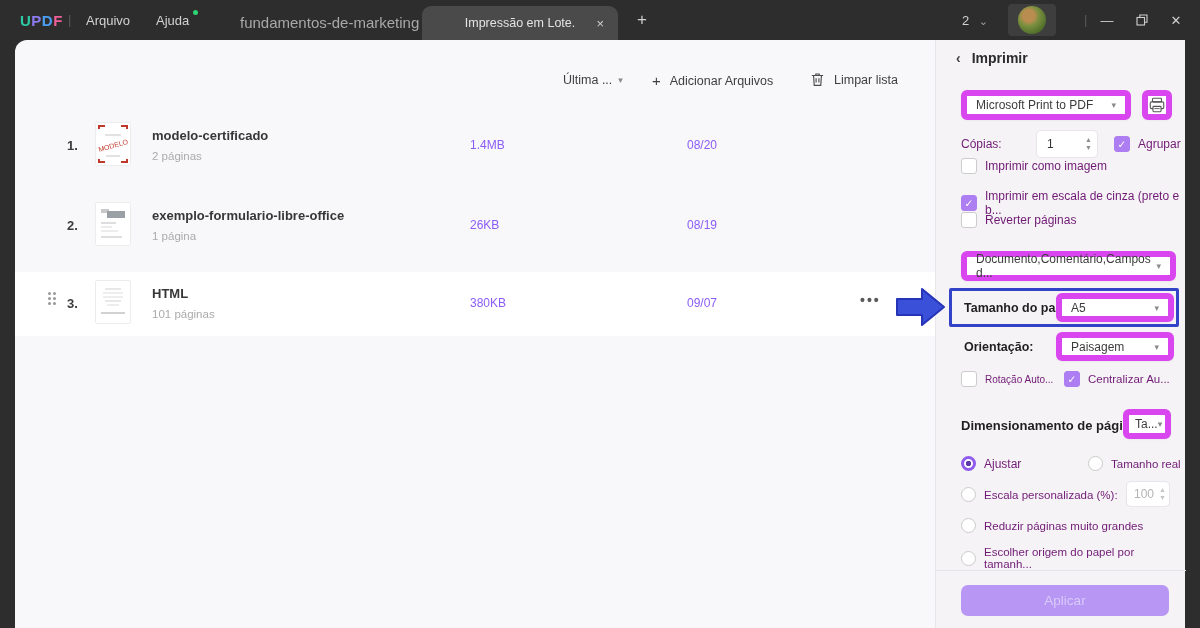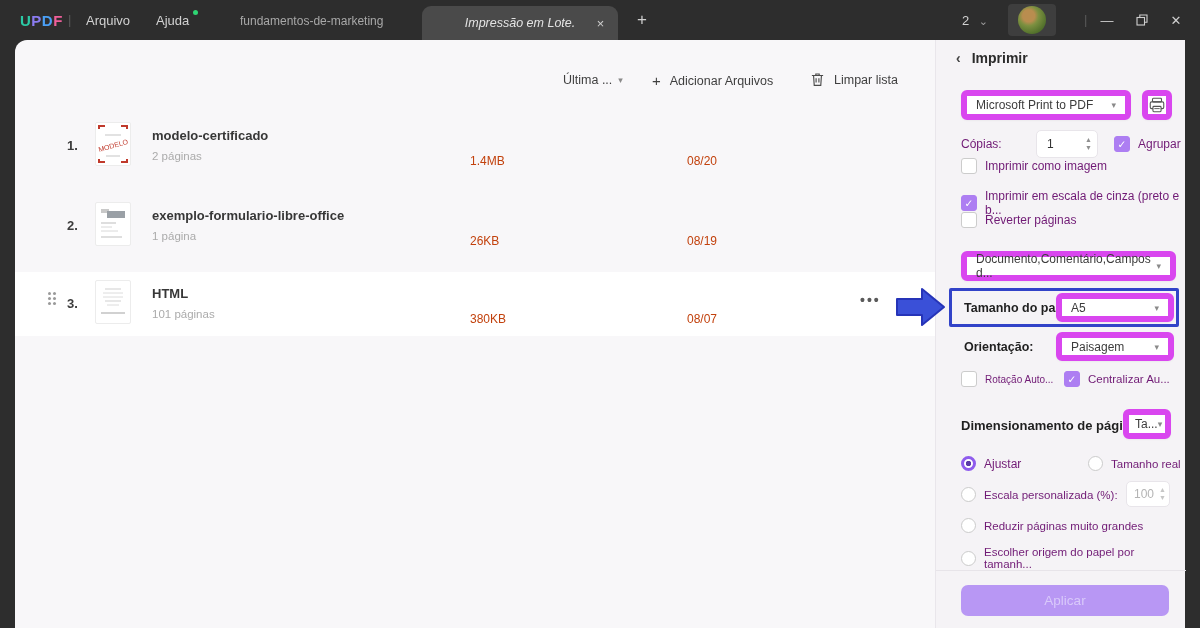--- a/index.html
+++ b/index.html
@@ -5,40 +5,40 @@
   * { margin:0; padding:0; box-sizing:border-box; }
   html,body { width:1200px; height:628px; font-family:"Liberation Sans", sans-serif; }
   #root { position:relative; width:1200px; height:628px; background:#2d2d2d; overflow:hidden; }
   .abs { position:absolute; }
 
   
   #topbar { position:absolute; left:0; top:0; width:1200px; height:40px; background:#2d2d2d;text-align:center; }
   .logo-letter { font-weight:700; font-size:15px; letter-spacing:.5px; }
   .tb-sep { color:#5a5a5a; font-size:13px; }
   .tb-menu { color:#d2d2d2; font-size:13px; }
-  .tab-inactive { color:#a8a8a8; font-size:12px; }
+  .tab-inactive { color:#a8a8a8; font-size:15px; }
   .tab-active { background:#4a4a4a; border-radius:9px 9px 0 0; color:#e3e3e3; font-size:12.5px;
-                display:flex; align-items:center; justify-content:center;font-style:italic; }
+                display:flex; align-items:center; justify-content:center; }
   .win-glyph { color:#cfcfcf; font-size:13px; display:flex; align-items:center; justify-content:center; }
   .green-dot { width:5px; height:5px; border-radius:50%; background:#2ed573; }
   #avatar-box { background:#3e3e3e; border-radius:4px; display:flex; align-items:center; justify-content:center; }
   #avatar { width:28px; height:28px; border-radius:50%;
             background:radial-gradient(circle at 38% 35%, #b98d4f 0 6px, #7c9040 40%, #4f6e2a 75%, #37521d); }
 
   
   #content { position:absolute; left:15px; top:40px; width:1170px; height:588px;
              background:#f8f7f9; border-radius:12px 0 0 0; }
 
   
   .toolbar-text { color:#3f3f3f; font-size:12.5px; }
   .caret { color:#8a8a8a; font-size:9px; }
   .row-num { color:#3c3c3c; font-size:13px; font-weight:700; }
   .row-name { color:#373737; font-size:13px; font-weight:700; }
   .row-sub { color:#ababab; font-size:11.5px; }
-  .row-meta { color:#c2410c; font-size:12px;margin-top:16px; }
+  .row-meta { color:#8b5cf6; font-size:12px; }
   .thumb { width:36px; height:44px; background:#fff; border:1px solid #ececec; border-radius:2px; }
   #row3-band { position:absolute; left:0; width:920px; height:64px; background:#ffffff; }
   .drag-dots { width:3px; height:3px; border-radius:50%; background:#9a9a9a;
                box-shadow:5px 0 0 #9a9a9a, 0 5px 0 #9a9a9a, 5px 5px 0 #9a9a9a, 0 10px 0 #9a9a9a, 5px 10px 0 #9a9a9a; }
   .more-dots { color:#5a5a5a; font-size:14px; font-weight:700; letter-spacing:2px; }
 
   
   #panel { position:absolute; left:920px; top:0; width:250px; height:588px;
            background:#f5f3f6; border-left:1px solid #e9e6eb; }
   .panel-title { color:#2b2b2b; font-size:14px; font-weight:700; }
@@ -169,21 +169,21 @@
           <line x1="7" y1="12" x2="27" y2="12" stroke="#dcdcdc" stroke-width="1"></line>
           <line x1="7" y1="16" x2="27" y2="16" stroke="#dcdcdc" stroke-width="1"></line>
           <line x1="9" y1="20" x2="25" y2="20" stroke="#cfcfcf" stroke-width="1"></line>
           <line x1="11" y1="24" x2="23" y2="24" stroke="#dcdcdc" stroke-width="1"></line>
           <line x1="5" y1="32" x2="29" y2="32" stroke="#bdbdbd" stroke-width="1.4"></line>
         </svg>
       </div>
       <div class="abs row-name" style="left:137px;top:246px;">HTML</div>
       <div class="abs row-sub" style="left:137px;top:268px;">101 páginas</div>
       <div class="abs row-meta" style="left:455px;top:256px;">380KB</div>
-      <div class="abs row-meta" style="left:672px;top:256px;">08/07</div>
+      <div class="abs row-meta" style="left:672px;top:256px;">09/07</div>
       <div class="abs more-dots" style="left:845px;top:252px;">•••</div>
     </div>
 
     <div id="panel">
 
       <div class="abs" style="left:20px;top:10px;display:flex;align-items:center;gap:11px;">
         <span class="chev">‹</span>
         <span class="panel-title">Imprimir</span>
       </div>
 

